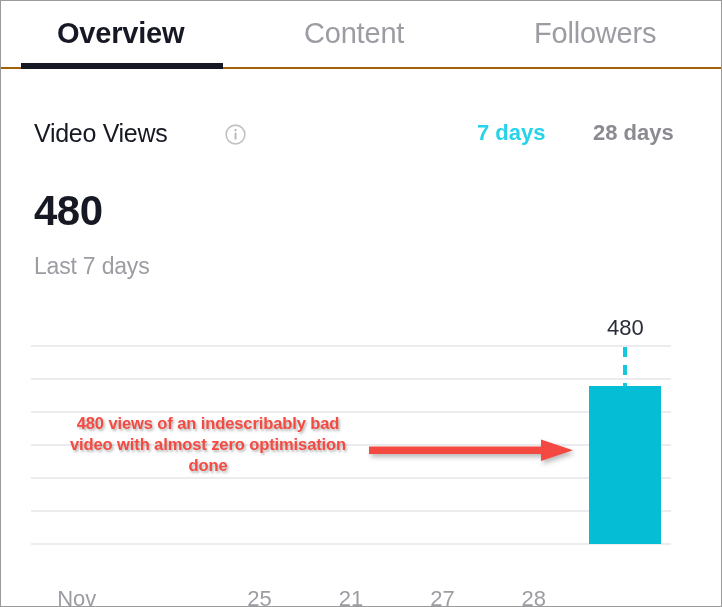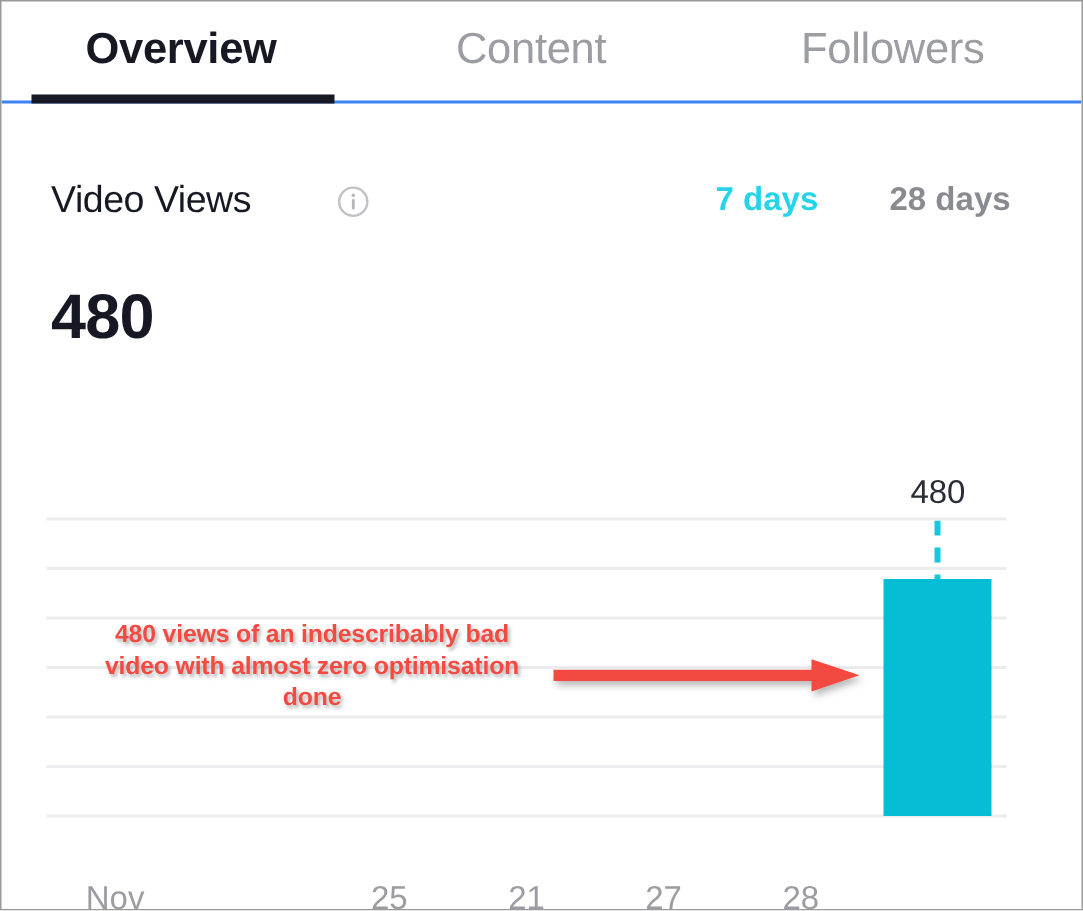--- a/index.html
+++ b/index.html
@@ -22,21 +22,21 @@
     overflow: hidden;
   }
 
   
   .tabbar {
     position: absolute;
     left: 0;
     top: 0;
     width: 720px;
     height: 68px;
-    border-bottom: 2px solid #3b82f6;
+    border-bottom: 2px solid #a16207;
     box-sizing: border-box;
   }
   .tab {
     position: absolute;
     top: 12px;
     font-size: 29px;
     line-height: 40px;
     letter-spacing: -0.2px;
     white-space: nowrap;
     color: #9c9ca3;
@@ -223,20 +223,21 @@
       <circle cx="10.5" cy="10.5" r="9.4" fill="none" stroke="#c2c2c6" stroke-width="1.6"></circle>
       <circle cx="10.5" cy="6.2" r="1.15" fill="#b4b4b9"></circle>
       <rect x="9.6" y="8.6" width="1.85" height="7.1" rx="0.9" fill="#b4b4b9"></rect>
     </svg>
   </div>
 
   <div class="range-btn range-7">7 days</div>
   <div class="range-btn range-28">28 days</div>
 
   <div class="metric-value">480</div>
+  <div class="metric-sub">Last 7 days</div>
 
   <div class="chart" id="chart">
       <div class="gridline" style="top: 44px;"></div>
       <div class="gridline" style="top: 77px;"></div>
       <div class="gridline" style="top: 110px;"></div>
       <div class="gridline" style="top: 143px;"></div>
       <div class="gridline" style="top: 176px;"></div>
       <div class="gridline" style="top: 209px;"></div>
       <div class="gridline" style="top: 242px;"></div>
       <div class="bar" style="left: 588.286px; top: 84.6px; width: 72px; height: 158.4px; background: rgb(5, 189, 213);"></div>

